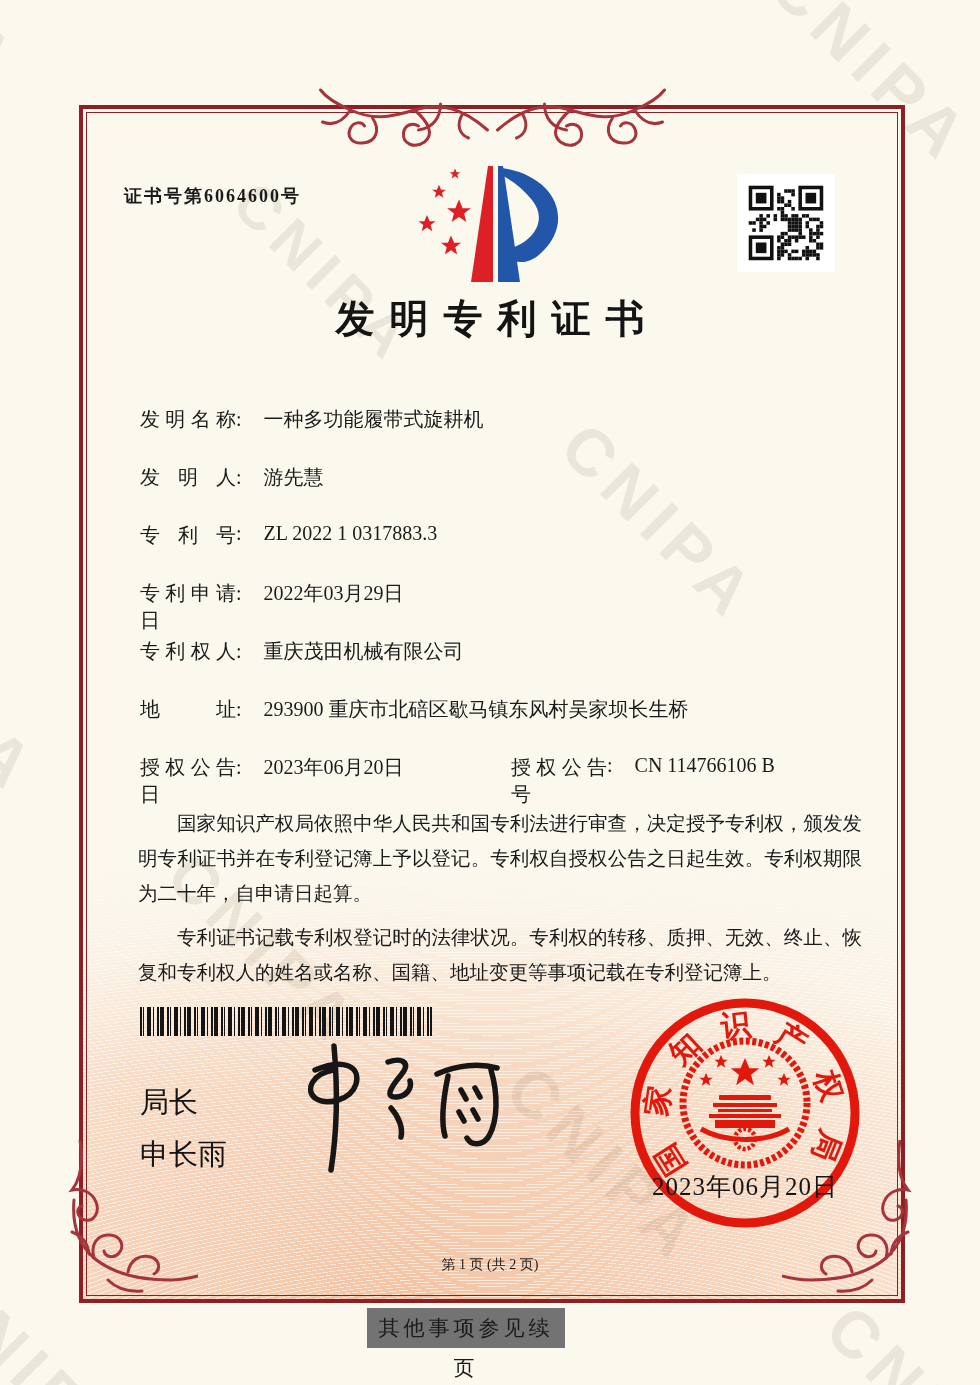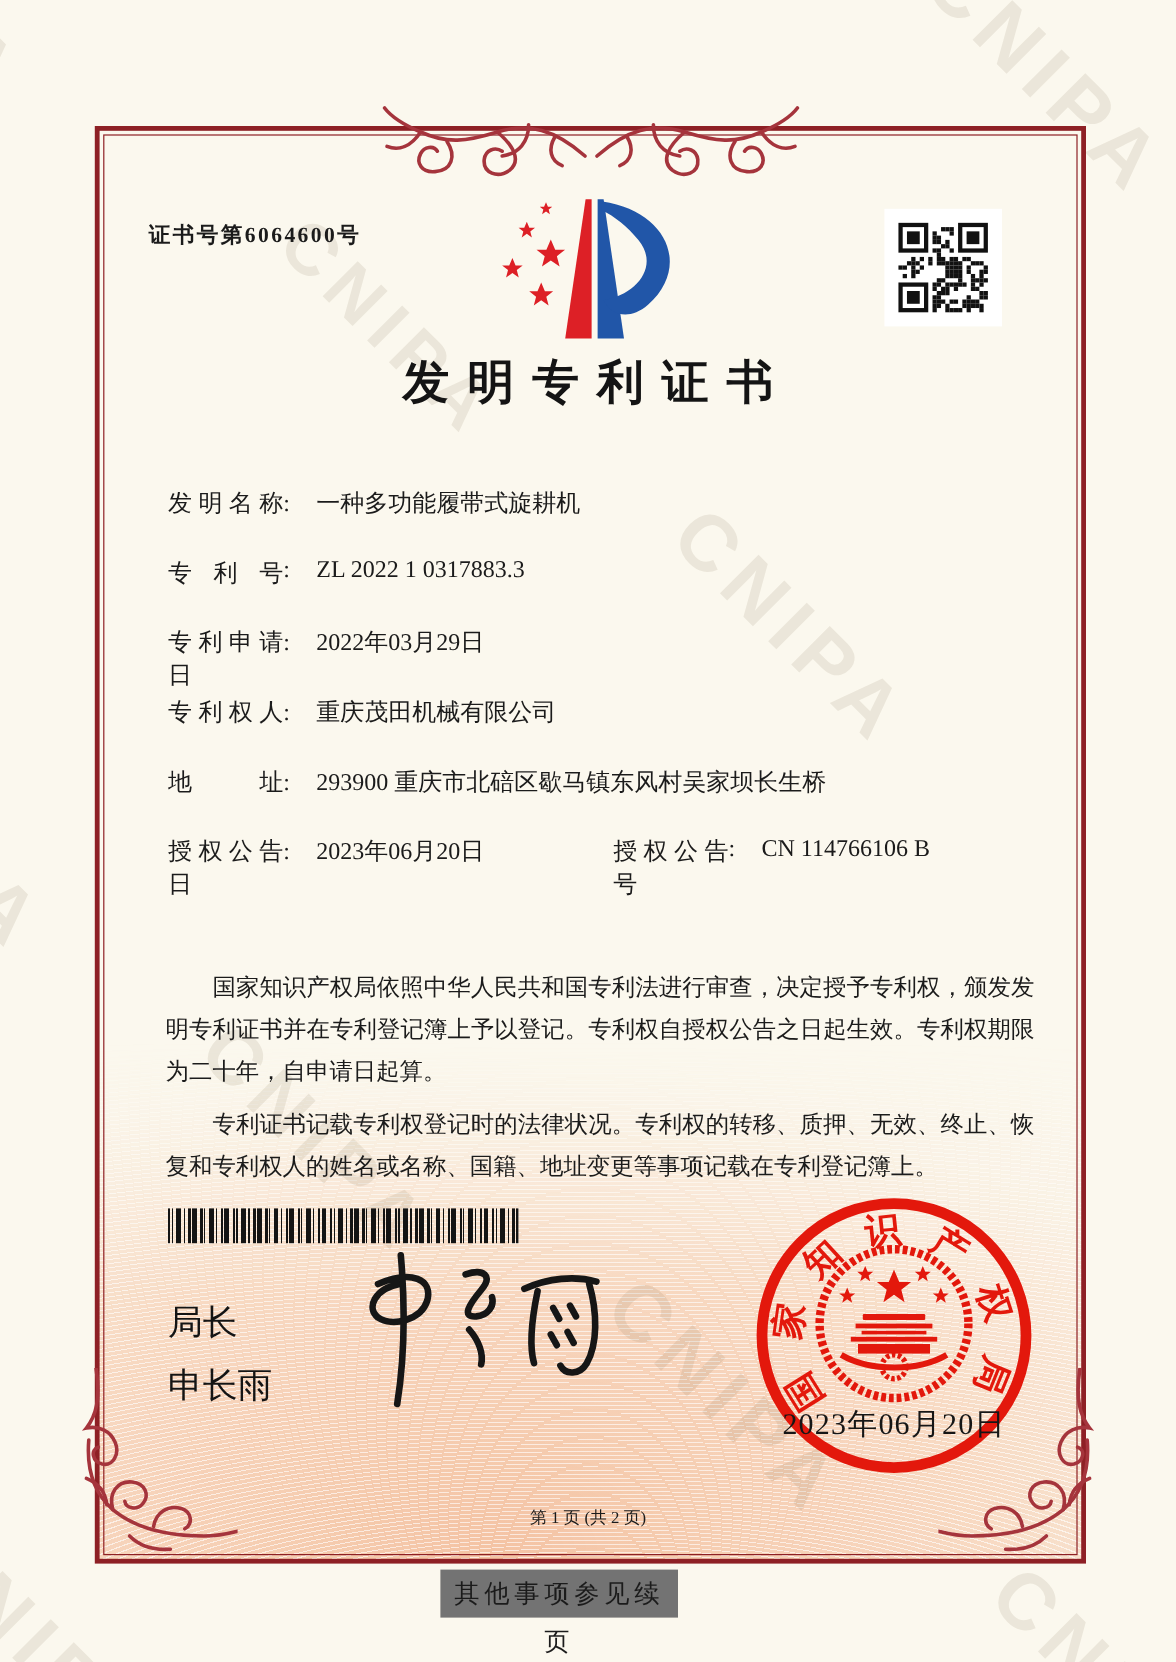--- a/index.html
+++ b/index.html
@@ -279,20 +279,23 @@
       <rect x="18.799999999999997" y="68.5" width="10.649999999999999" height="10.649999999999999" fill="#111"></rect>
     </svg>
 
   <div class="title">发明专利证书</div>
 
   <div class="fields">
     <div class="field-row">
       <span class="flabel">发明名称</span><span class="fcolon">:</span><span class="fvalue">一种多功能履带式旋耕机</span>
     </div>
     <div class="field-row">
+      <span class="flabel">发明人</span><span class="fcolon">:</span><span class="fvalue">游先慧</span>
+    </div>
+    <div class="field-row">
       <span class="flabel">专利号</span><span class="fcolon">:</span><span class="fvalue">ZL 2022 1 0317883.3</span>
     </div>
     <div class="field-row">
       <span class="flabel">专利申请日</span><span class="fcolon">:</span><span class="fvalue">2022年03月29日</span>
     </div>
     <div class="field-row">
       <span class="flabel">专利权人</span><span class="fcolon">:</span><span class="fvalue">重庆茂田机械有限公司</span>
     </div>
     <div class="field-row">
       <span class="flabel">地址</span><span class="fcolon">:</span><span class="fvalue">293900 重庆市北碚区歇马镇东风村吴家坝长生桥</span>

